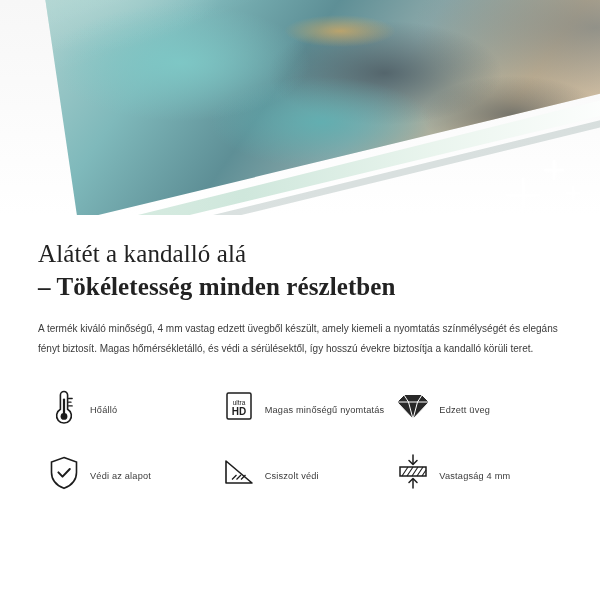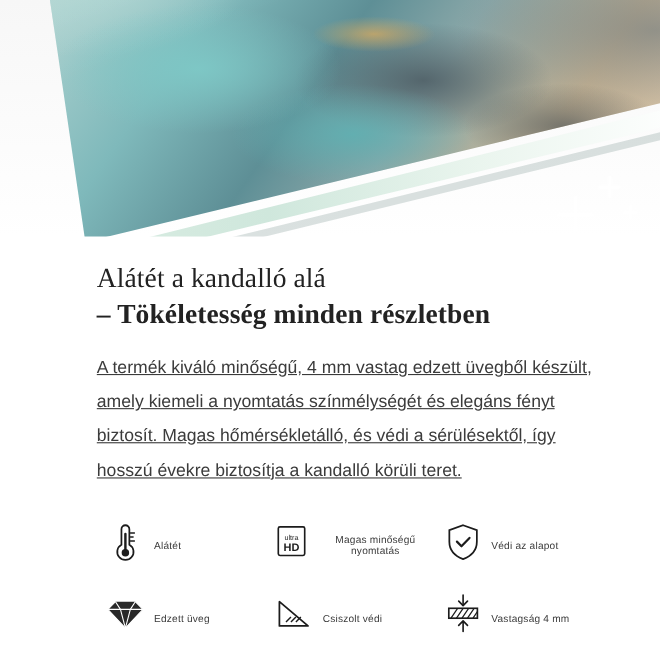--- a/index.html
+++ b/index.html
@@ -91,38 +91,37 @@
     transform: translate(-50%,-50%);
     box-shadow: 0 0 4px 1px rgba(255,255,255,0.9);
   }
   .sparkle::before { width: 100%; height: 1.5px; border-radius: 2px; }
   .sparkle::after  { width: 1.5px; height: 100%; border-radius: 2px; }
   .sparkle.s1 { left: 506px; top: 178px; width: 34px; height: 34px; }
   .sparkle.s2 { left: 544px; top: 160px; width: 20px; height: 20px; }
   .sparkle.s3 { left: 566px; top: 186px; width: 14px; height: 14px; }
 
   
-  .content { padding: 0 52px; margin-left: 36px; }
+  .content { padding: 0 38px; }
   .headline {
     margin-top: 22px;
     font-family: "Liberation Serif", serif;
     font-size: 25px;
     line-height: 1.32;
     color: #222222;
     font-weight: 400;
     letter-spacing: .1px;
   }
   .headline .l2 { display: block; font-weight: bold; }
   .body-copy {
     margin-top: 16px;
-    font-size: 16px;
+    font-size: 10px;
     line-height: 1.95;
     color: #3b3b3b;
     max-width: 530px;
-    text-decoration: underline;
   }
 
   
   .features {
     margin-top: 24px;
     display: grid;
     grid-template-columns: repeat(3, 1fr);
     row-gap: 16px;
   }
   .feature {
@@ -172,42 +171,32 @@
 
       <div class="feature">
         <div class="icon-box">
           <svg width="30" height="40" viewBox="0 0 30 40" fill="none" stroke="#1c1c1c" stroke-width="1.6">
             <path d="M15 4.5a3.6 3.6 0 0 1 3.6 3.6v14.1a7.4 7.4 0 1 1-7.2 0V8.1A3.6 3.6 0 0 1 15 4.5z"></path>
             <circle cx="15" cy="29.4" r="3.4" fill="#1c1c1c" stroke="none"></circle>
             <path d="M15 26.4V12.5" stroke-width="2.2" stroke-linecap="round"></path>
             <path d="M19.6 11.5h3.6M19.6 15.2h2.4M19.6 18.9h3.6" stroke-linecap="round" stroke-width="1.3"></path>
           </svg>
         </div>
-        <div class="caption">Alátét</div>
+        <div class="caption">Hőálló</div>
       </div>
 
       <div class="feature">
         <div class="icon-box">
           <svg width="44" height="40" viewBox="0 0 44 40">
             <rect x="10" y="6" width="24" height="26" rx="1.5" fill="none" stroke="#1c1c1c" stroke-width="1.5"></rect>
             <text x="22" y="17.5" text-anchor="middle" font-family="Liberation Sans, sans-serif" font-size="6.5" fill="#1c1c1c">ultra</text>
             <text x="22" y="28" text-anchor="middle" font-family="Liberation Sans, sans-serif" font-size="10" font-weight="bold" fill="#1c1c1c">HD</text>
           </svg>
         </div>
         <div class="caption">Magas minőségű nyomtatás</div>
-      </div>
-
-      <div class="feature">
-        <div class="icon-box">
-          <svg width="36" height="40" viewBox="0 0 36 40" fill="none" stroke="#1c1c1c" stroke-width="1.6">
-            <path d="M18 4.5 30.5 9v10.5c0 7.6-5.2 13-12.5 15.8C10.7 32.5 5.5 27.1 5.5 19.5V9L18 4.5z"></path>
-            <path d="M12.4 19.4l4.1 4.2 7.3-7.6" stroke-width="2" stroke-linecap="round" stroke-linejoin="round"></path>
-          </svg>
-        </div>
-        <div class="caption">Védi az alapot</div>
       </div>
 
       <div class="feature">
         <div class="icon-box">
           <svg width="40" height="36" viewBox="0 0 40 36">
             <g fill="#1c1c1c">
               <path d="M11 6h18l7 7-16 17L4 13z" opacity="0.95"></path>
             </g>
             <g stroke="#ffffff" stroke-width="1" fill="none">
               <path d="M11 6l-7 7h32l-7-7"></path>
@@ -215,20 +204,30 @@
               <path d="M15.5 13L20 30l4.5-17"></path>
               <path d="M11 6l4.5 7M29 6l-4.5 7"></path>
             </g>
           </svg>
         </div>
         <div class="caption">Edzett üveg</div>
       </div>
 
       <div class="feature">
         <div class="icon-box">
+          <svg width="36" height="40" viewBox="0 0 36 40" fill="none" stroke="#1c1c1c" stroke-width="1.6">
+            <path d="M18 4.5 30.5 9v10.5c0 7.6-5.2 13-12.5 15.8C10.7 32.5 5.5 27.1 5.5 19.5V9L18 4.5z"></path>
+            <path d="M12.4 19.4l4.1 4.2 7.3-7.6" stroke-width="2" stroke-linecap="round" stroke-linejoin="round"></path>
+          </svg>
+        </div>
+        <div class="caption">Védi az alapot</div>
+      </div>
+
+      <div class="feature">
+        <div class="icon-box">
           <svg width="40" height="36" viewBox="0 0 40 36" fill="none" stroke="#1c1c1c" stroke-width="1.6">
             <path d="M7 28h26L7 6z" stroke-linejoin="round" fill="none" stroke-width="1.6"></path>
             <path d="M13 24.5l4.5-4.5M17.5 24.5l4.5-4.5M22 24.5l4.5-4.5" stroke-width="1.3"></path>
           </svg>
         </div>
         <div class="caption">Csiszolt védi</div>
       </div>
 
       <div class="feature">
         <div class="icon-box">

